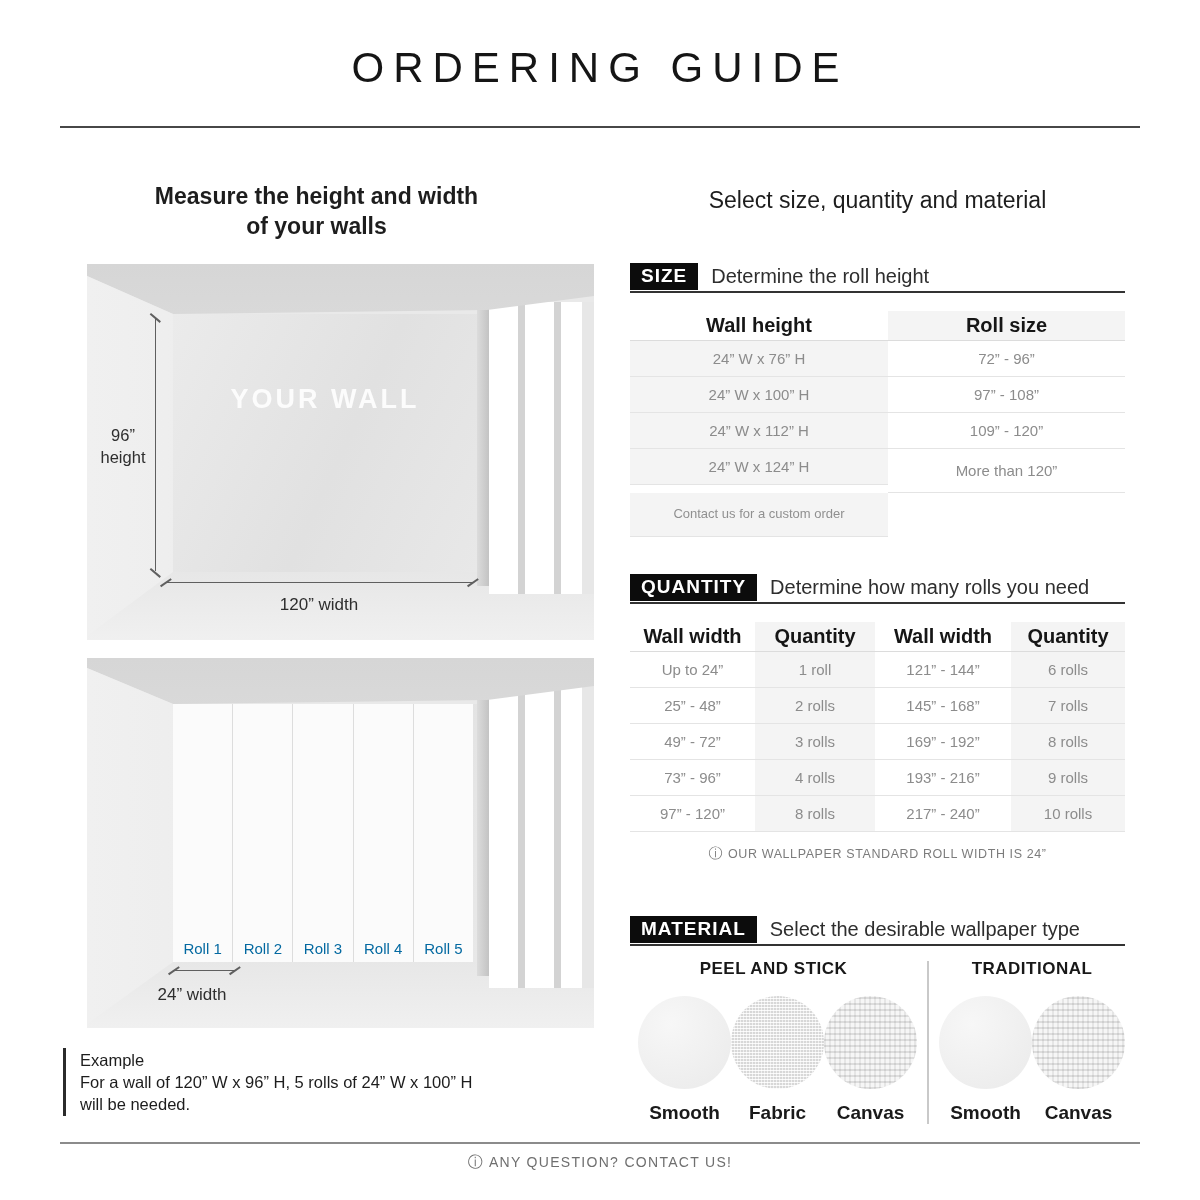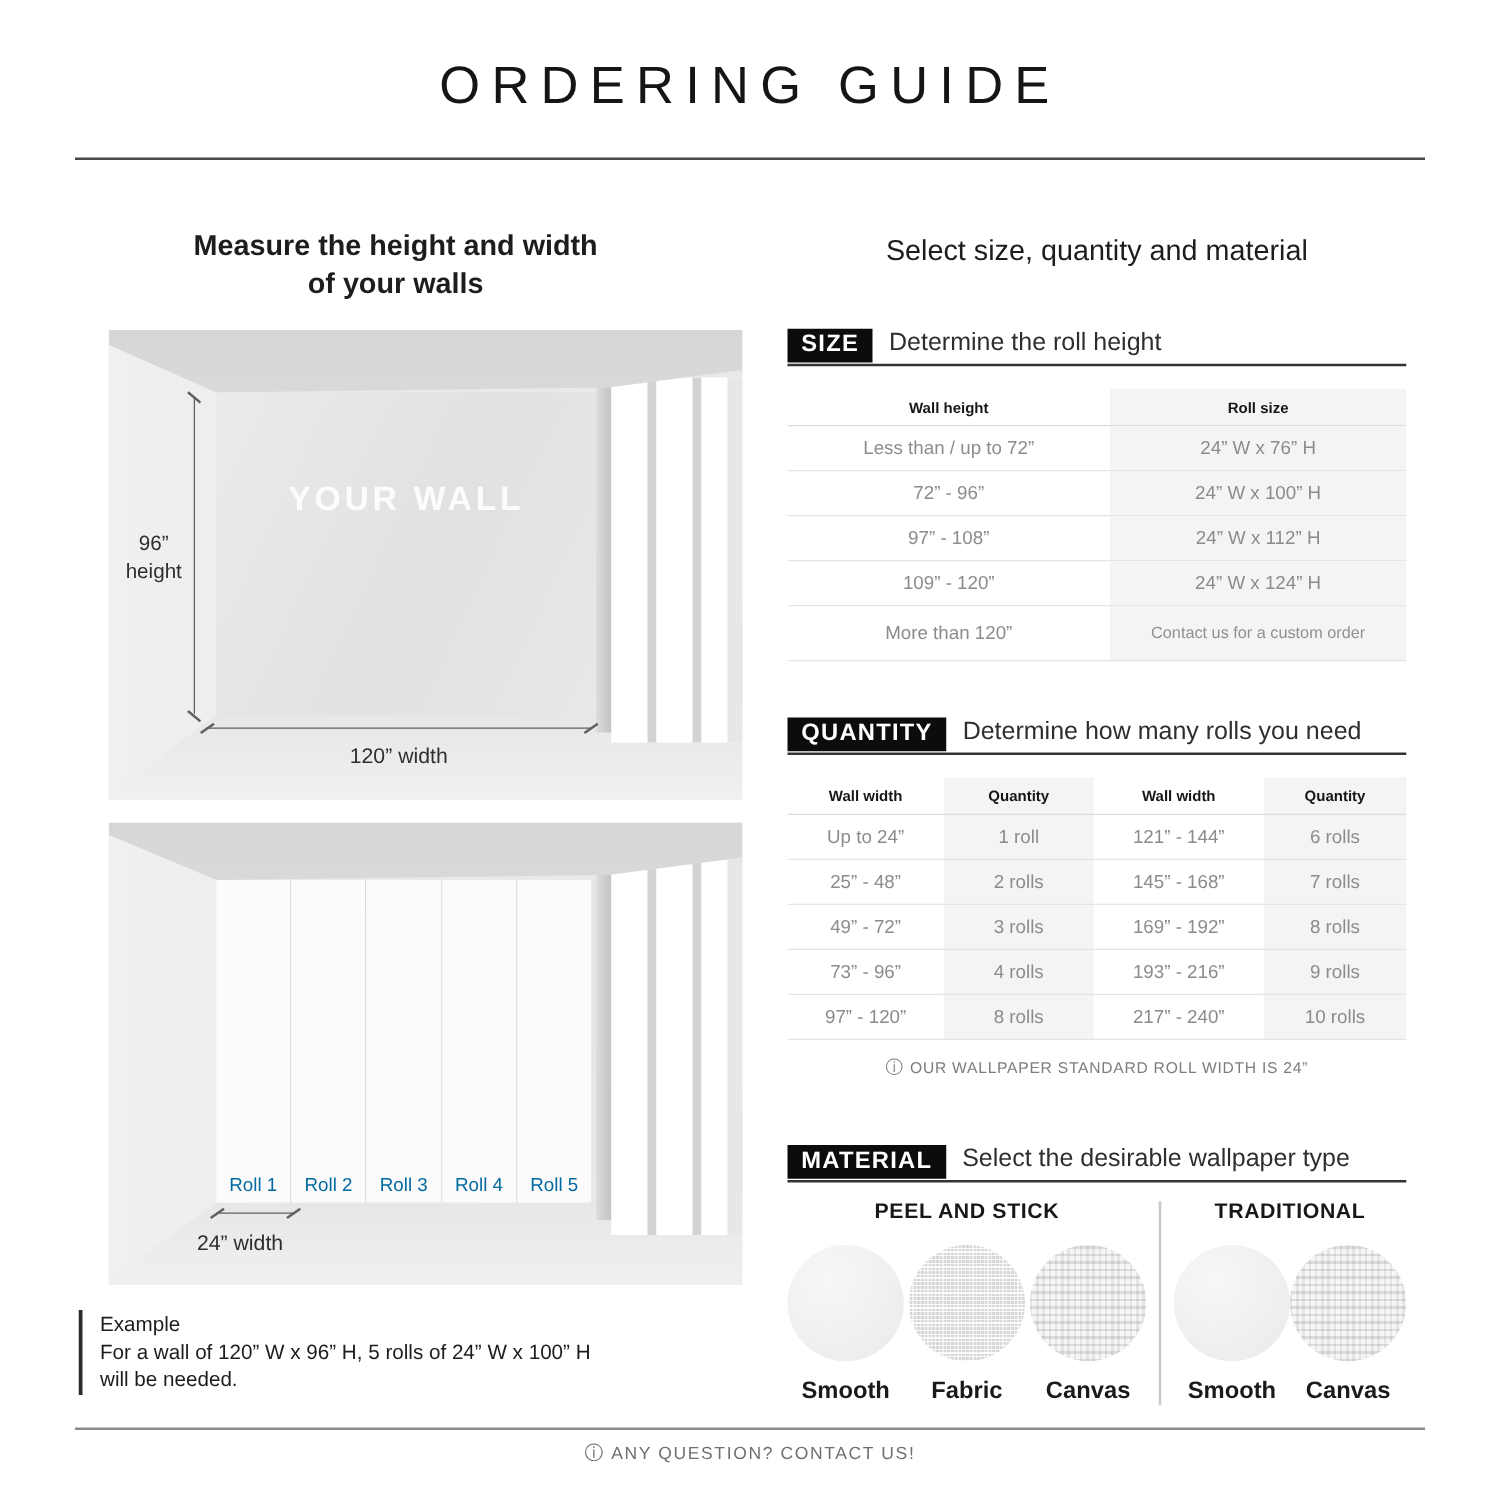--- a/index.html
+++ b/index.html
@@ -61,45 +61,45 @@
   .room1 .w-label { left:78px; top:330px; width:308px; font-size:17px; }
   .room2 .w-label { left:40px; top:326px; width:130px; font-size:17px; }
 
   
   .example { position:absolute; left:63px; top:1048px; width:510px; border-left:3px solid #2b2b2b;
              padding:1px 0 1px 14px; font-size:16.5px; line-height:1.34; color:#1d1d1d; }
 
   
   .section { position:absolute; left:630px; width:495px; }
   .sec-size { top:263px; } .sec-qty { top:574px; } .sec-mat { top:916px; }
-  .section-head { display:flex; border-bottom:2px solid #333333; padding-bottom:1px; }
+  .section-head { display:flex; align-items:center; border-bottom:2px solid #333333; padding-bottom:1px; }
   .badge { background:#0c0c0c; color:#ffffff; font-weight:700; font-size:19px;
            letter-spacing:1px; padding:2px 11px 3px; }
   .section-sub { font-size:20px; color:#2e2e2e; margin-left:13px; }
 
   .tbl { display:grid; margin-top:18px; }
   .size-tbl { grid-template-columns:258px 237px; }
   .qty-tbl { grid-template-columns:125px 120px 136px 114px; }
   .cell { display:flex; align-items:center; justify-content:center; border-bottom:1px solid #e4e4e4; text-align:center; }
-  .th { height:30px; font-weight:700; font-size:12px; color:#161616; border-bottom:1px solid #dcdcdc; }
+  .th { height:30px; font-weight:700; font-size:20px; color:#161616; border-bottom:1px solid #dcdcdc; }
   .td { height:36px; font-size:15px; color:#8c8c8c; }
   .tall { height:44px; }
   .small { font-size:13px; line-height:1.3; color:#909090; padding:0 30px; }
   .shade { background:#f4f4f4; }
 
   .note { margin-top:13px; text-align:center; font-size:12.5px; letter-spacing:0.6px; color:#7c7c7c; }
   .info-i { font-size:14px; margin-right:5px; color:#7c7c7c; }
 
   
   .mat-body { display:flex; margin-top:13px; }
   .mat-group { text-align:center; }
   .mat-group.g1 { width:287px; }
   .mat-group.g2 { width:186px; }
   .mat-name { font-size:17px; font-weight:700; letter-spacing:0.5px; color:#181818; }
-  .mat-circles { display:flex; justify-content:space-between; margin-top:17px; }
+  .mat-circles { display:flex; justify-content:flex-end; margin-top:17px; }
   .mat-item { width:93px; }
   .swatch { width:93px; height:93px; border-radius:50%; }
   .tex-smooth { background:radial-gradient(circle at 35% 30%, #f7f7f7, #ededed 75%, #eaeaea 100%); }
   .tex-fabric { background-color:#efefef;
     background-image:repeating-linear-gradient(0deg, rgba(255,255,255,0.8) 0 1px, rgba(0,0,0,0.05) 1px 3px),
                      repeating-linear-gradient(90deg, rgba(255,255,255,0.8) 0 1px, rgba(0,0,0,0.05) 1px 3px); }
   .tex-canvas { background-color:#f6f6f6;
     background-image:repeating-linear-gradient(0deg, rgba(0,0,0,0.10) 0 2px, transparent 2px 6px),
                      repeating-linear-gradient(90deg, rgba(0,0,0,0.07) 0 2px, transparent 2px 5px); }
   .mat-label { margin-top:13px; font-size:19px; font-weight:600; color:#1a1a1a; }
@@ -195,21 +195,20 @@
 
   <div class="section sec-size">
     <div class="section-head">
       <span class="badge">SIZE</span>
       <span class="section-sub">Determine the roll height</span>
     </div>
     <div class="tbl size-tbl">
       <div class="cell th">Wall height</div>
       <div class="cell th shade">Roll size</div>
 
-      <div class="cell td">Less than / up to 72”</div>
       <div class="cell td shade">24” W x 76” H</div>
       <div class="cell td">72” - 96”</div>
       <div class="cell td shade">24” W x 100” H</div>
       <div class="cell td">97” - 108”</div>
       <div class="cell td shade">24” W x 112” H</div>
       <div class="cell td">109” - 120”</div>
       <div class="cell td shade">24” W x 124” H</div>
       <div class="cell td tall">More than 120”</div>
       <div class="cell td tall shade small">Contact us for a custom order</div>
     </div>

